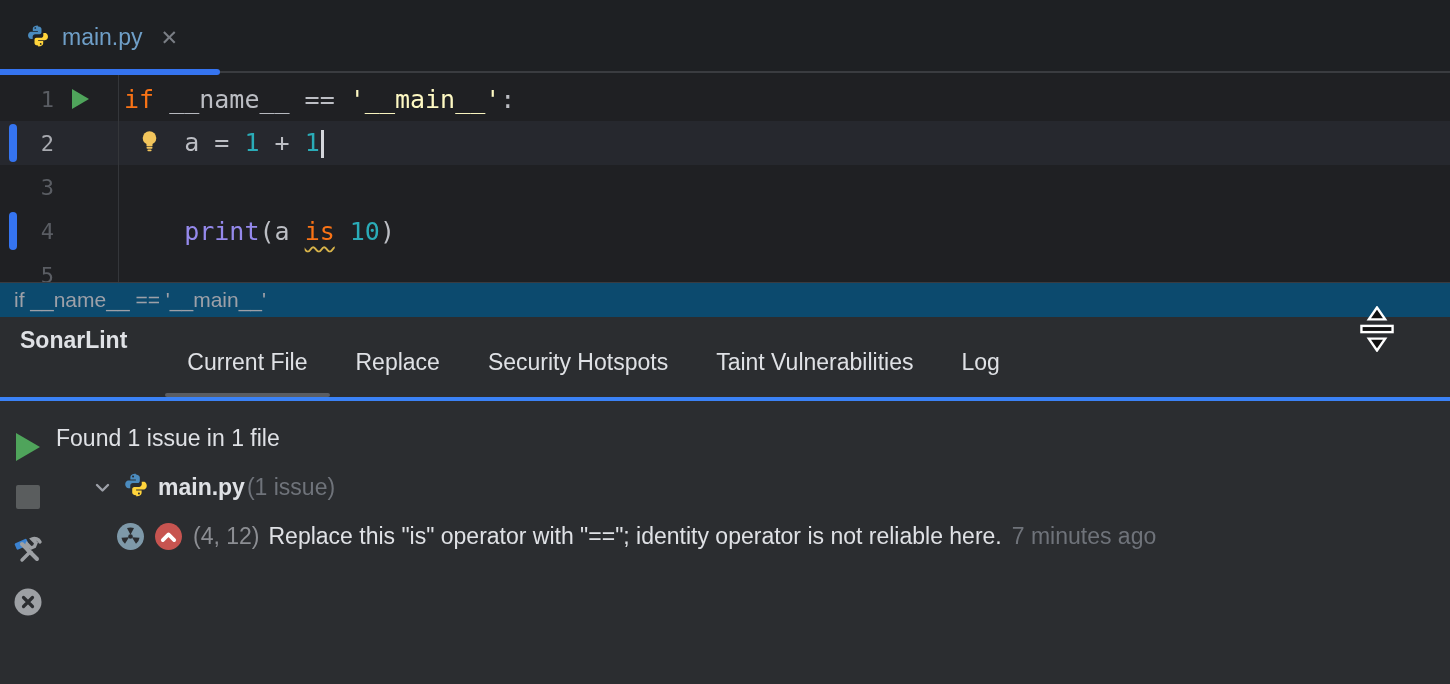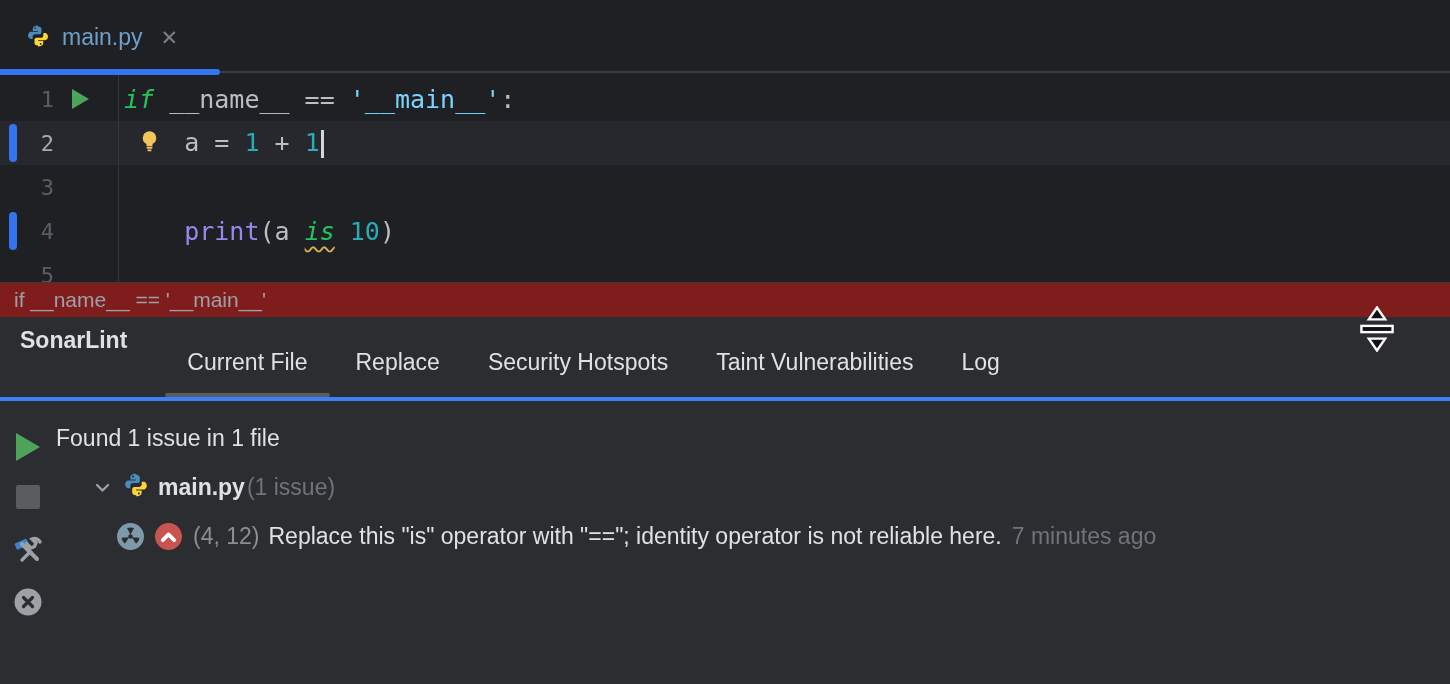--- a/index.html
+++ b/index.html
@@ -25,33 +25,33 @@
                  display:flex; align-items:center; justify-content:flex-end; padding-right:64px; }
   .line-num { font-family:"DejaVu Sans Mono", monospace; font-size:22px; color:#5a5d63; }
   .current-line .line-num { color:#a8aab0; }
   .change-bar { position:absolute; left:9px; top:3px; width:8px; height:38px;
                 background:#3574f0; border-radius:4px; }
   .run-arrow { position:absolute; left:72px; top:50%; transform:translateY(-50%);
                width:0; height:0; border-left:17px solid #4fa45b;
                border-top:10px solid transparent; border-bottom:10px solid transparent; cursor:pointer; }
   .code { font-family:"DejaVu Sans Mono", monospace; font-size:25px; white-space:pre;
           padding-left:6px; }
-  .tok-kw  { color:#22c55e;font-style:italic; }
+  .tok-kw  { color:#f97316; }
   .tok-def { color:#bcbec4; }
-  .tok-str { color:#7dd3fc; }
+  .tok-str { color:#fef9c3; }
   .tok-num { color:#2aacb8; }
   .tok-fn  { color:#9589ec; }
   .squiggle { text-decoration:underline; text-decoration-style:wavy;
               text-decoration-color:#d8b44a; text-decoration-thickness:2px; text-underline-offset:6px; }
   .caret { display:inline-block; width:3px; height:28px; background:#d4d6db;
            vertical-align:middle; margin-left:1px; }
   .bulb { position:absolute; left:139px; top:50%; transform:translateY(-50%); cursor:pointer; }
 
   
-  .breadcrumb-bar { height:35px; background:#7f1d1d; border-top:1px solid #393b40;
+  .breadcrumb-bar { height:35px; background:#0c4a6e; border-top:1px solid #393b40;
                     display:flex; align-items:center; padding-left:14px; }
   .breadcrumb-text { color:#9da0a8; font-size:21px; }
 
   
   .tool-window { position:relative; height:367px; background:#2b2d30; }
   .tw-header { position:relative; height:84px; display:flex; align-items:flex-start;
                padding:10px 0 0 20px; border-bottom:4px solid #3b82f6; }
   .tw-title { color:#dfe1e5; font-size:23px; font-weight:bold; margin-right:36px; }
   .tw-tab { position:relative; height:100%; display:flex; align-items:center;
             padding:0 24px; color:#dfe1e5; font-size:23px; cursor:pointer; }

